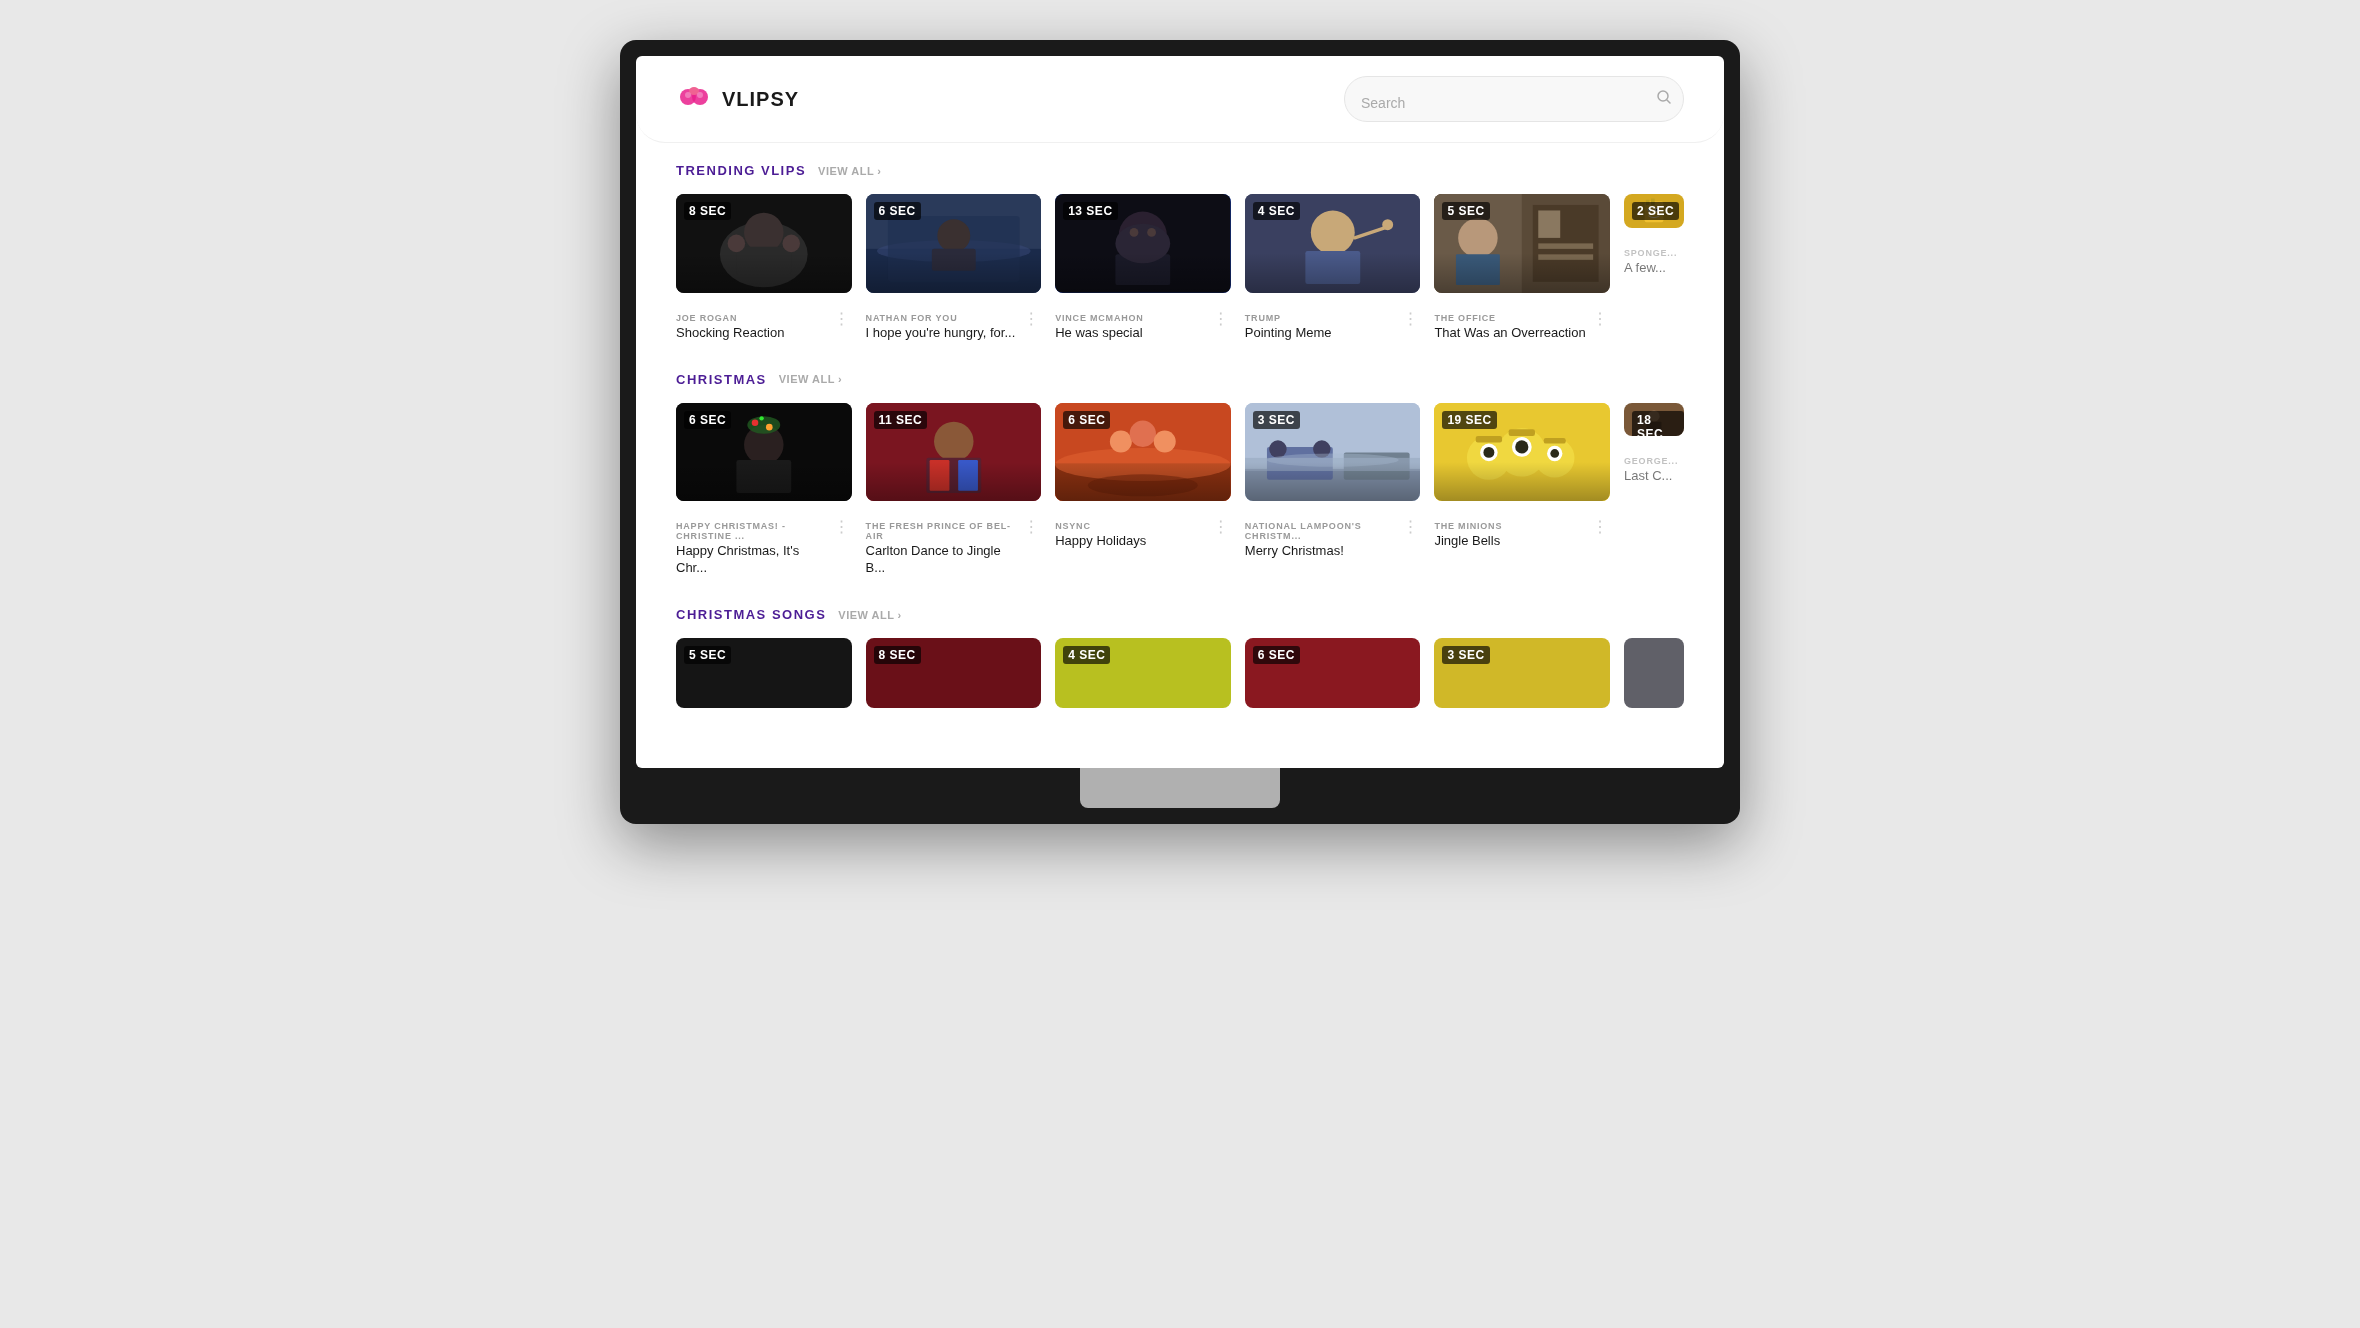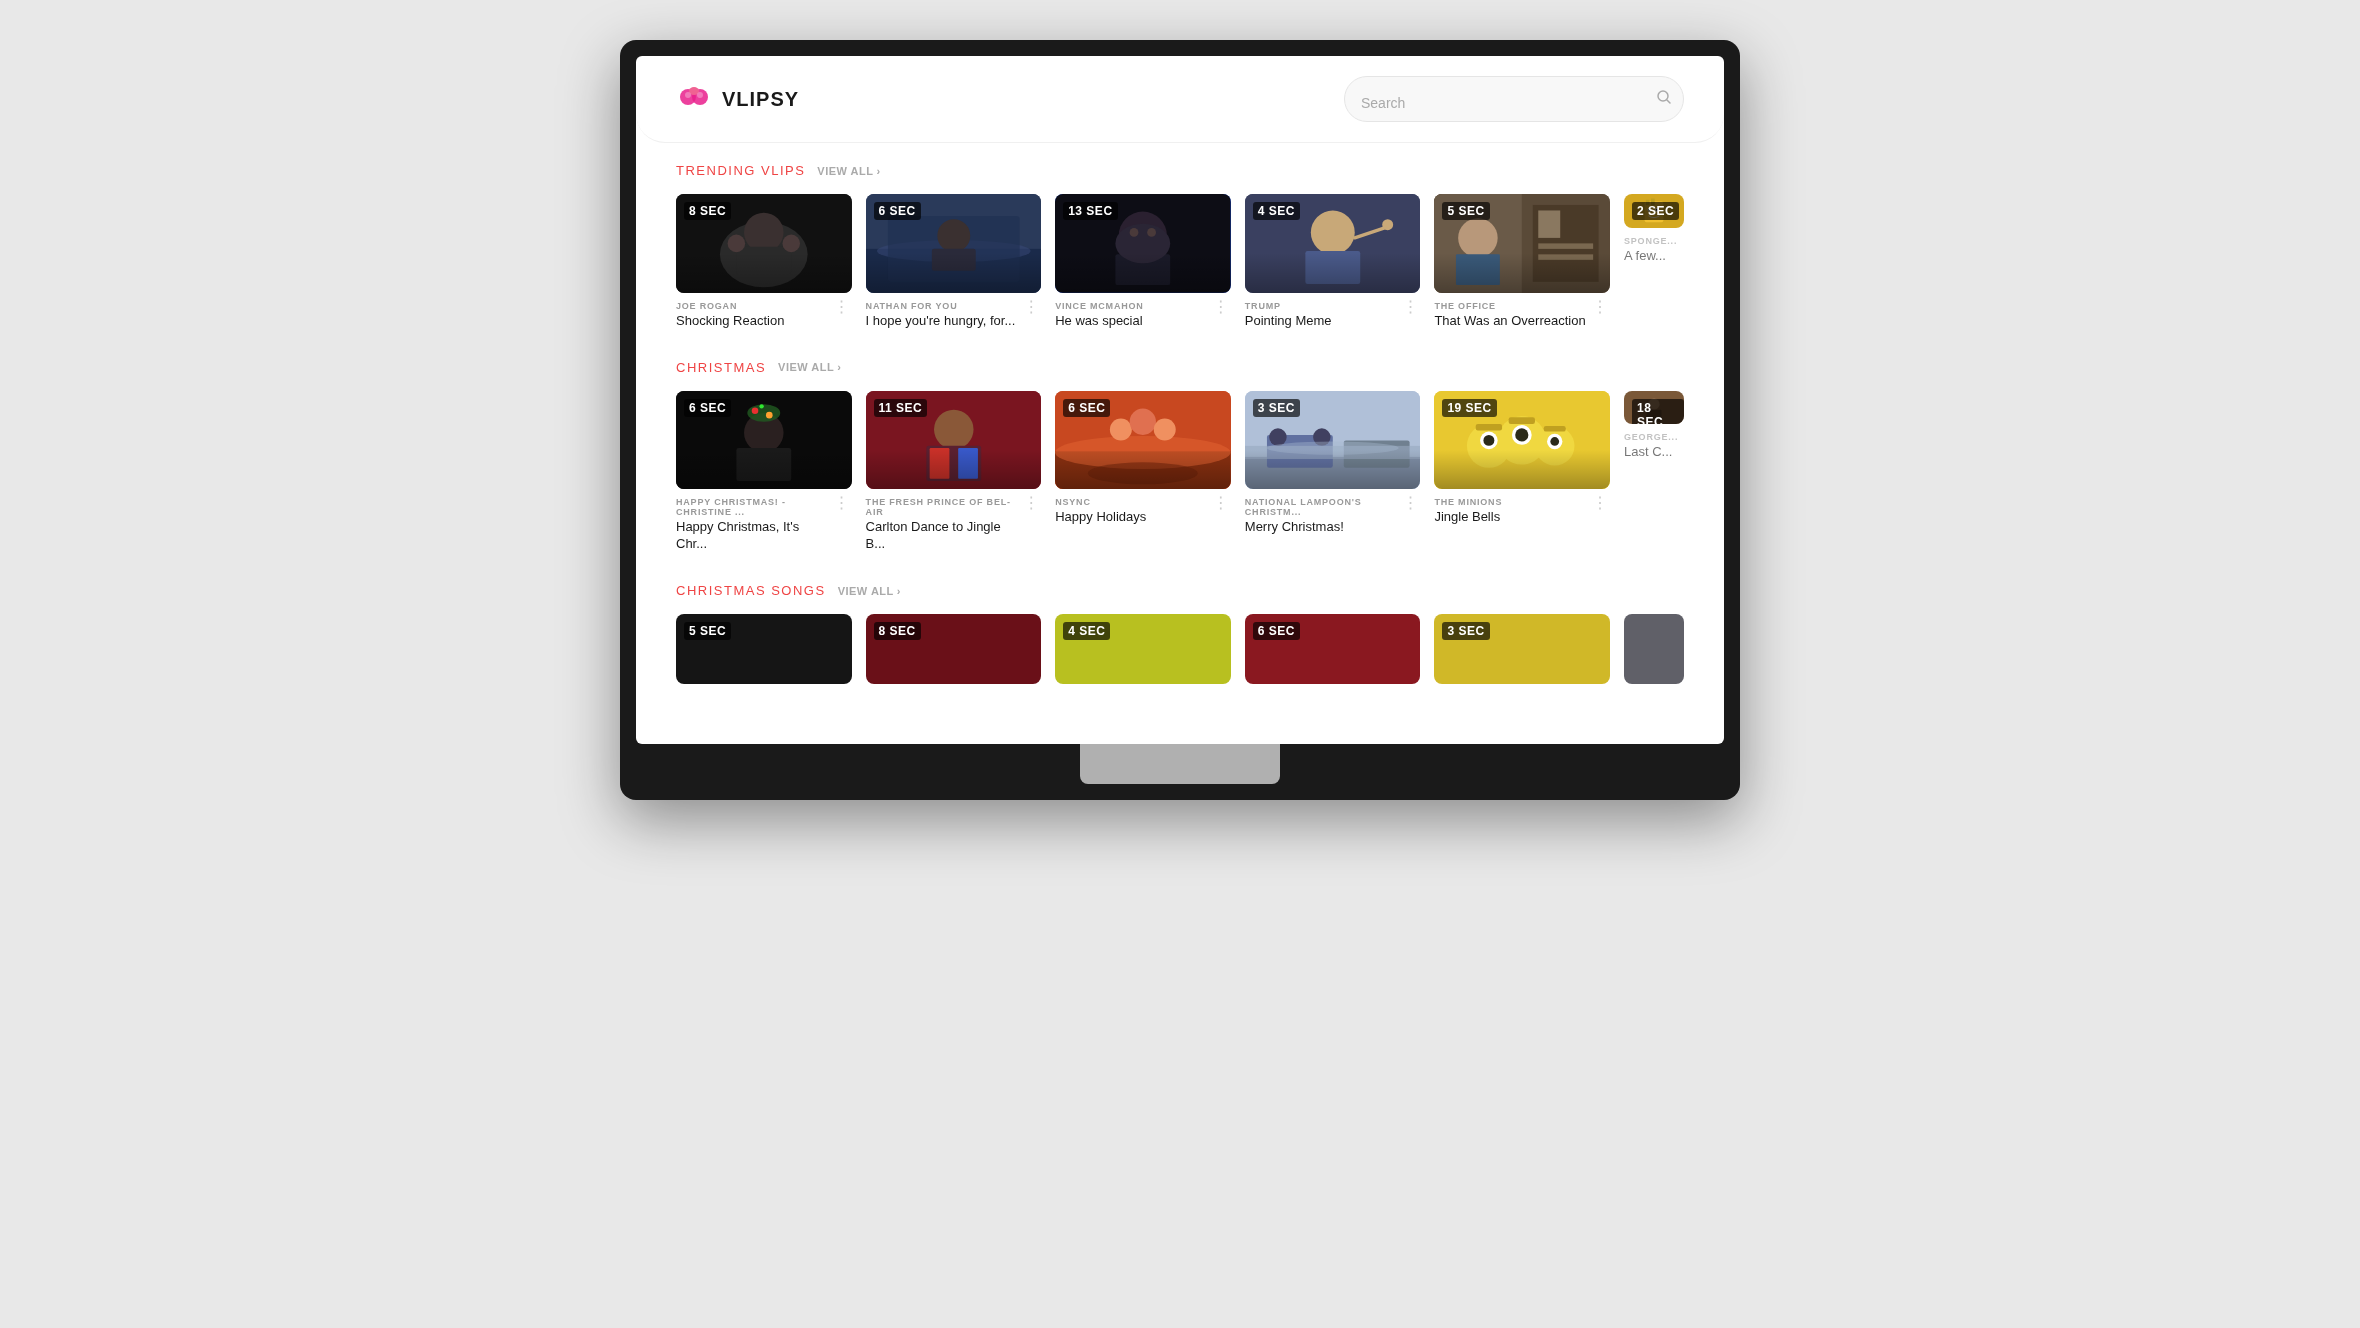--- a/index.html
+++ b/index.html
@@ -101,23 +101,23 @@
       margin-bottom: 30px;
     }
     .section-header {
       display: flex;
       align-items: center;
       gap: 12px;
       margin-bottom: 16px;
     }
     .section-title {
       font-size: 13px;
-      font-weight: 400;
+      font-weight: 700;
       letter-spacing: 1.5px;
-      color: #ef4444;
+      color: #4c1d95;
       text-transform: uppercase;
     }
     .view-all {
       font-size: 11px;
       font-weight: 600;
       color: #aaa;
       text-decoration: none;
       letter-spacing: 0.5px;
       display: flex;
       align-items: center;
@@ -151,21 +151,21 @@
       left: 8px;
       background: rgba(0,0,0,0.65);
       color: #fff;
       font-size: 12px;
       font-weight: 700;
       letter-spacing: 0.5px;
       padding: 2px 5px;
       border-radius: 3px;
     }
     .card-info {
-      padding: 8px 0 0;
+      padding: 20px 0 0;
       display: flex;
       justify-content: flex-end;
       align-items: flex-start;
     }
     .card-meta {
       flex: 1;
     }
     .card-show {
       font-size: 9px;
       font-weight: 700;

